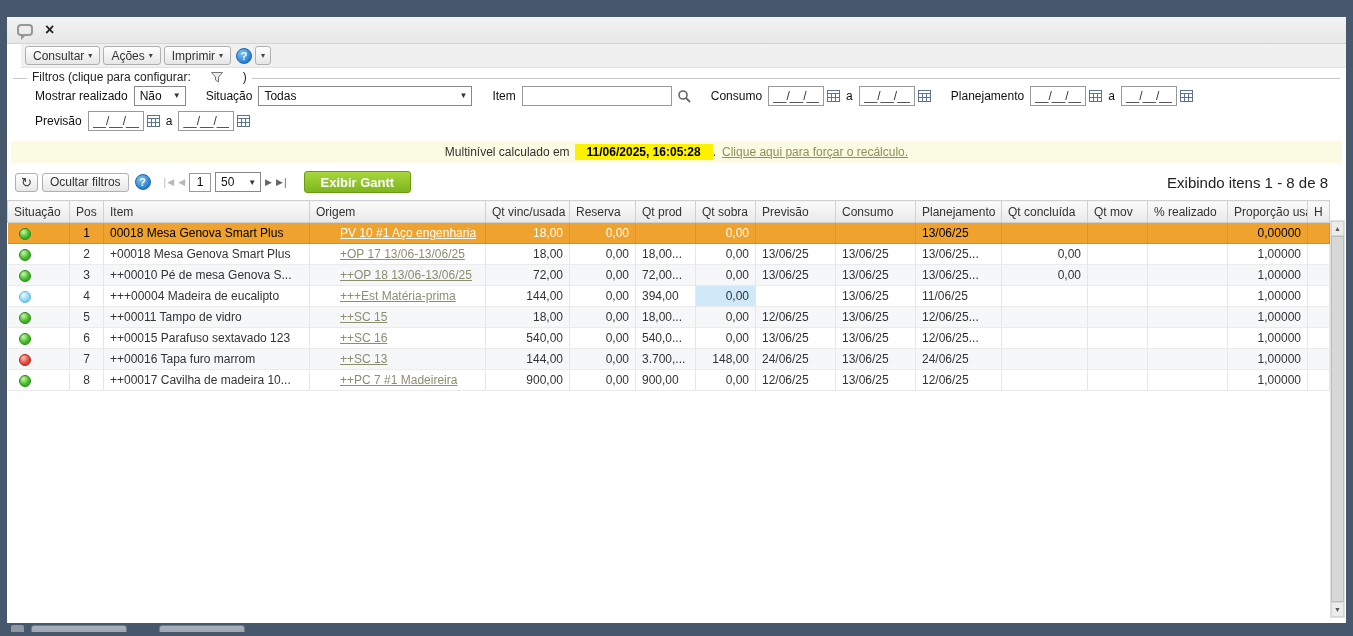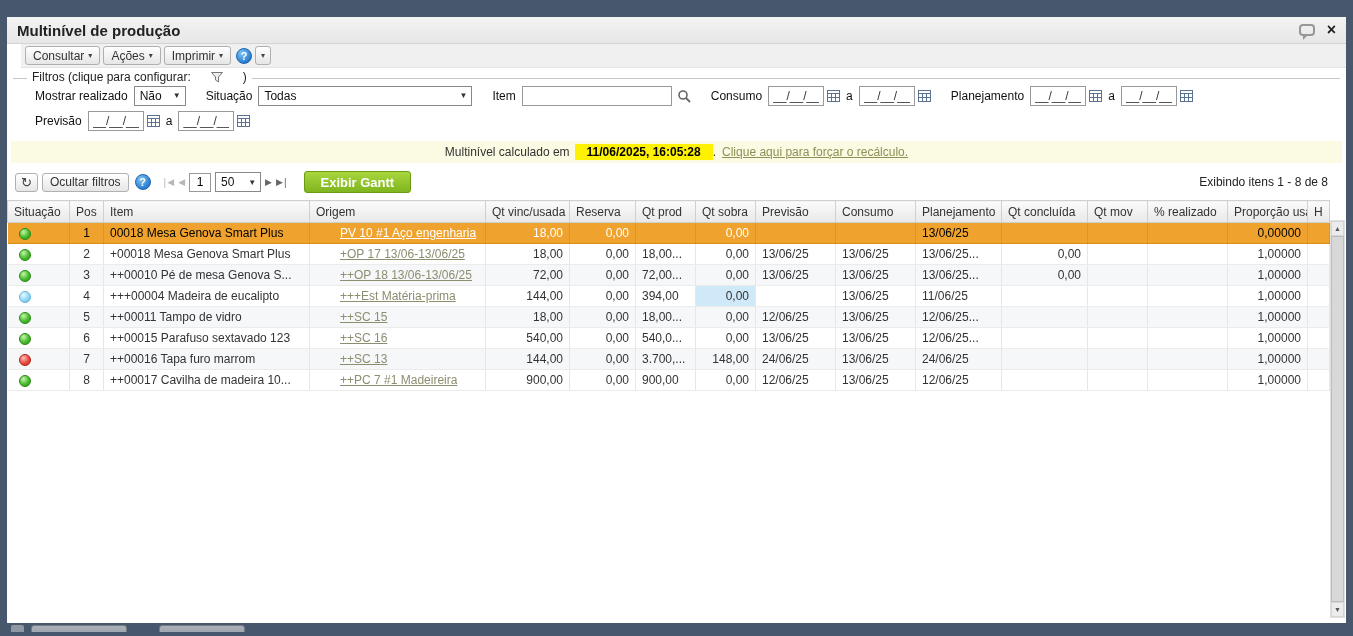--- a/index.html
+++ b/index.html
@@ -48,21 +48,21 @@
 .toolbar2{height:28px;display:flex;align-items:center;padding:0 8px;gap:4px;}
 .icon-btn{padding:0 5px;}
 .refresh-g{font-size:13px;color:#444;}
 .pager{display:flex;align-items:center;gap:4px;margin-left:8px;}
 .pg{font-size:9px;color:#666;cursor:pointer;display:inline-flex;align-items:center;}
 .pg-dis{color:#b8b8b8;}
 .pg-bar{font-size:10px;margin:0 1px;}
 .pg-input{width:22px;height:19px;border:1px solid #999;text-align:center;font-size:12px;font-family:inherit;}
 .gantt-btn{margin-left:12px;height:22px;padding:2px 16px;background:linear-gradient(#a8d63c,#7fb51f);border:1px solid #6c9c14;border-radius:3px;color:#fff;font-weight:bold;font-size:13px;font-family:inherit;cursor:pointer;}
 .spacer{flex:1;}
-.items-info{font-size:12px;color:#222;margin-right:10px;}
+.items-info{font-size:15px;color:#222;margin-right:10px;}
 .table-wrap{margin-top:4px;}
 table{border-collapse:collapse;table-layout:fixed;width:1322px;font-size:12px;}
 th{height:22px;background:linear-gradient(#fbfbfb,#e8e8e8);border:1px solid #d0d0d0;font-weight:normal;color:#333;text-align:left;padding:0 4px 0 6px;white-space:nowrap;overflow:hidden;cursor:pointer;}
 td{height:21px;border-right:1px solid #e7e7e7;border-bottom:1px solid #ebebeb;padding:0 6px;white-space:nowrap;overflow:hidden;color:#333;background:#fff;}
 tbody tr:nth-child(2n+3) td{background:#f6f7f9;}
 .sel-row td{background:#efa32e !important;border-right-color:#e0951f;border-bottom-color:#d78e18;color:#000;}
 .sel-row .sel-light{color:#fff;}
 .sel-row .lnk{color:#fff;}
 .c-right{text-align:right;}
 .c-center{text-align:center;}
@@ -79,21 +79,20 @@
 </style>
 </head>
 <body>
 
 <div class="frame">
 
 
   <div class="modal">
 
     <div class="title-bar">
-      <span class="dlg-title">Multinível de produção</span>
       <span class="title-icons">
         <span class="comment-ic"></span>
         <span class="close-ic">×</span>
       </span>
     </div>
 
     <div class="toolbar1">
       <button class="btn">
         <span>Consultar</span>
         <span class="caret">▾</span>

